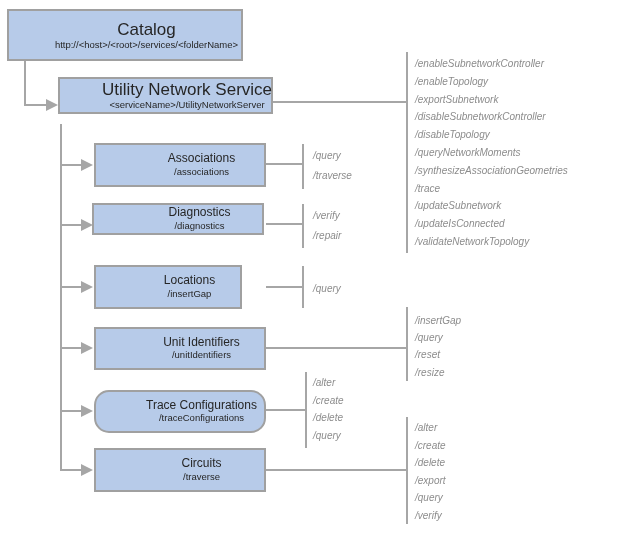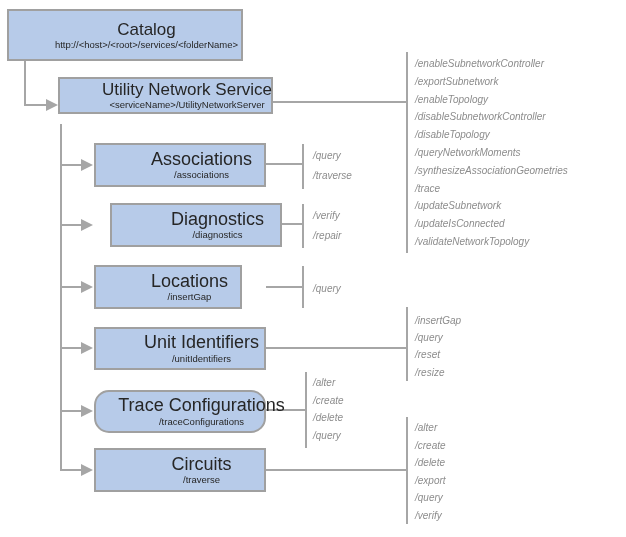--- a/index.html
+++ b/index.html
@@ -14,21 +14,21 @@
   .node{
     position:absolute;box-sizing:border-box;
     background:var(--box-fill);border:2px solid var(--box-border);
     display:flex;flex-direction:column;align-items:center;justify-content:center;
     text-align:center;
     padding-left:43px;
   }
   .node-title{color:var(--title-text);line-height:1.12;white-space:nowrap;}
   .node-sub{color:var(--title-text);font-size:9.5px;line-height:1.25;white-space:nowrap;}
   .t-big{font-size:17px;}
-  .t-mid{font-size:18px;}
+  .t-mid{font-size:12px;}
   .hline,.vline{position:absolute;background:var(--line);}
   .hline{height:2px;}
   .vline{width:2px;}
   .arrow-right{
     position:absolute;width:0;height:0;
     border-top:6px solid transparent;border-bottom:6px solid transparent;
     border-left:12px solid var(--line);
   }
   .ops{position:absolute;color:var(--ops-text);font-size:10px;white-space:nowrap;font-style:italic;}
   .ops>div{height:var(--lh,17.8px);line-height:var(--lh,17.8px);}
@@ -86,21 +86,21 @@
   <div class="node" style="left:58px;top:77px;width:215px;height:37px;">
     <div class="node-title t-big">Utility Network Service</div>
     <div class="node-sub">&lt;serviceName&gt;/UtilityNetworkServer</div>
   </div>
 
   <div class="node" style="left:94px;top:143px;width:172px;height:44px;">
     <div class="node-title t-mid">Associations</div>
     <div class="node-sub">/associations</div>
   </div>
 
-  <div class="node" style="left:110px;top:203px;width:172px;height:44px;">
+  <div class="node" style="left:92px;top:203px;width:172px;height:32px;">
     <div class="node-title t-mid">Diagnostics</div>
     <div class="node-sub">/diagnostics</div>
   </div>
 
   <div class="node" style="left:94px;top:265px;width:148px;height:44px;">
     <div class="node-title t-mid">Locations</div>
     <div class="node-sub">/insertGap</div>
   </div>
 
   <div class="node" style="left:94px;top:327px;width:172px;height:43px;">
@@ -113,22 +113,22 @@
     <div class="node-sub">/traceConfigurations</div>
   </div>
 
   <div class="node" style="left:94px;top:448px;width:172px;height:44px;">
     <div class="node-title t-mid">Circuits</div>
     <div class="node-sub">/traverse</div>
   </div>
 
   <div class="ops" style="left:415px;top:55px;--lh:17.8px;">
       <div>/enableSubnetworkController</div>
+      <div>/enableTopology</div>
       <div>/exportSubnetwork</div>
-      <div>/enableTopology</div>
       <div>/disableSubnetworkController</div>
       <div>/disableTopology</div>
       <div>/queryNetworkMoments</div>
       <div>/synthesizeAssociationGeometries</div>
       <div>/trace</div>
       <div>/updateSubnetwork</div>
       <div>/updateIsConnected</div>
       <div>/validateNetworkTopology</div>
     </div>
 

